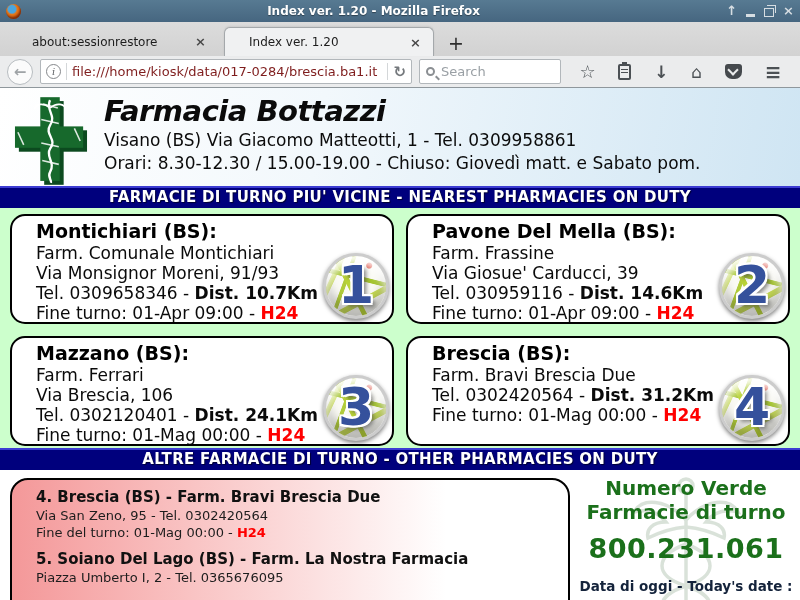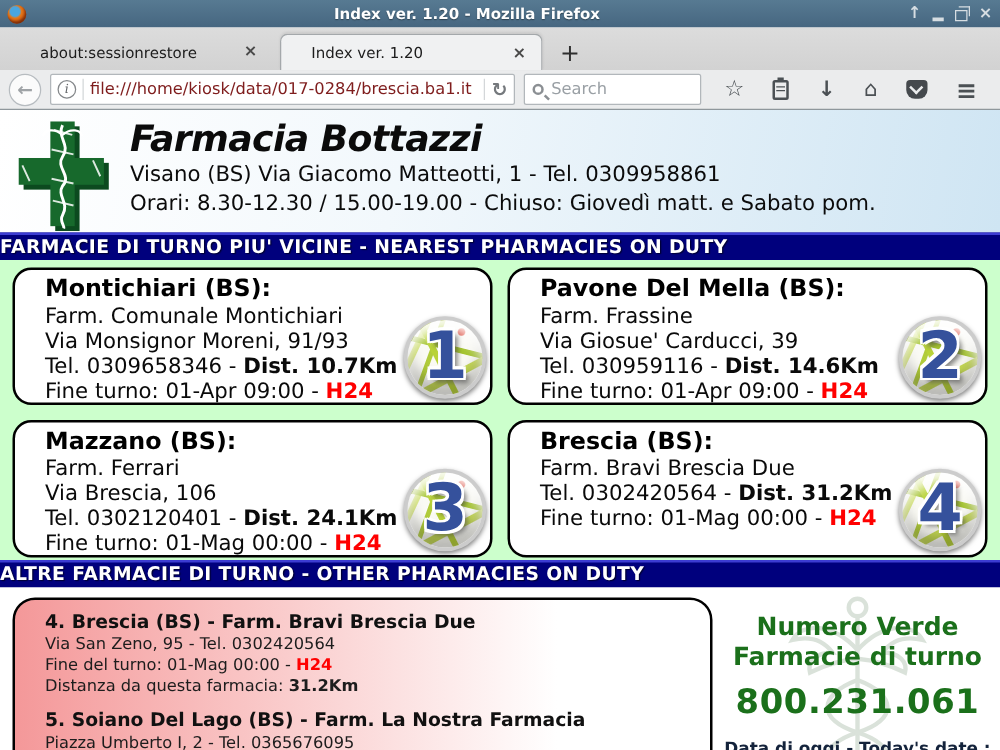--- a/index.html
+++ b/index.html
@@ -73,21 +73,21 @@
   
   .page { height:512px; position:relative; overflow:hidden; background:#fff; }
 
   .pg-header { height:98px; background:linear-gradient(100deg,#ffffff 0%,#f2f8fc 40%,#cfe5f3 100%);
     display:flex; padding:5px 10px 0 14px; gap:16px; }
   .logo { flex:0 0 auto; margin-top:3px; }
   .head-title { font-size:29px; font-weight:bold; color:#0b0b0b; line-height:36px; letter-spacing:-0.5px;font-style:italic; }
   .head-line { font-size:17px; color:#0b0b0b; line-height:23px; }
 
   .banner { height:22px; background:#00007d; border-top:2px solid #3c3cd2; color:#fff;
-    font-weight:bold; font-size:15px; line-height:19px;
+    font-weight:bold; font-size:15px; text-align:center; line-height:19px;
     letter-spacing:.3px; text-shadow:1px 1px 1px rgba(0,0,0,.6); }
 
   .cards { height:240px; background:#ccffcc; padding:6px 10px 0 10px;
     display:grid; grid-template-columns:1fr 1fr; gap:10px 12px; }
   .card { background:#fff; border:2px solid #000; border-radius:15px; height:110px;
     padding:3px 10px 0 24px; position:relative; overflow:hidden; }
   .card-title { font-size:19px; font-weight:bold; line-height:24px; }
   .card-line { font-size:17px; line-height:20px; color:#0a0a0a; }
   .bold { font-weight:bold; }
   .h24 { color:#ff0000; font-weight:bold; }
@@ -111,21 +111,21 @@
   .dutybox { position:absolute; left:10px; top:8px; width:560px; height:210px;
     border:2px solid #000; border-radius:18px; padding:8px 10px 0 24px;
     background:linear-gradient(90deg,#f49899 0%,#f9c3c3 32%,#ffffff 78%); }
   .duty-title { font-size:15px; font-weight:bold; color:#111; line-height:19px; }
   .duty-line { font-size:13px; color:#1d1d1d; line-height:17px; }
   .duty-gap { height:9px; }
 
   .greenpanel { position:absolute; left:572px; top:0; width:228px; height:130px; text-align:center; }
   .watermark { position:absolute; left:54px; top:2px; opacity:.65; }
   .gv-line { position:relative; font-size:20px; font-weight:bold; color:#1b701b; line-height:24px; }
-  .gv-first { margin-top:19px; }
+  .gv-first { margin-top:6px; }
   .gv-phone { position:relative; font-size:27px; font-weight:bold; color:#1b701b; margin-top:9px; letter-spacing:.5px; }
   .gv-date { position:relative; font-size:13.5px; font-weight:bold; color:#14233b; margin-top:14px; }
 </style>
 </head>
 <body>
 
 <div class="titlebar">
   <div class="ff-logo"></div>
   <div class="tb-title">Index ver. 1.20 - Mozilla Firefox</div>
   <div class="win-controls">
@@ -242,21 +242,20 @@
     </div>
   </div>
 
   <div class="banner">ALTRE FARMACIE DI TURNO - OTHER PHARMACIES ON DUTY</div>
 
   <div class="bottom">
     <div class="dutybox">
       <div class="duty-title">4. Brescia (BS) - Farm. Bravi Brescia Due</div>
       <div class="duty-line">Via San Zeno, 95 - Tel. 0302420564</div>
       <div class="duty-line"><span>Fine del turno: 01-Mag 00:00 - </span><span class="h24">H24</span></div>
-      <div class="duty-line"><span>Distanza da questa farmacia: </span><span class="bold">31.2Km</span></div>
       <div class="duty-gap"></div>
       <div class="duty-title">5. Soiano Del Lago (BS) - Farm. La Nostra Farmacia</div>
       <div class="duty-line">Piazza Umberto I, 2 - Tel. 0365676095</div>
     </div>
 
     <div class="greenpanel">
       <svg class="watermark" width="120" height="260" viewBox="0 0 120 260">
         <g stroke="#c6d3c6" stroke-width="3.5" fill="none">
           <circle cx="60" cy="14" r="7"></circle>
           <line x1="60" y1="22" x2="60" y2="255"></line>

